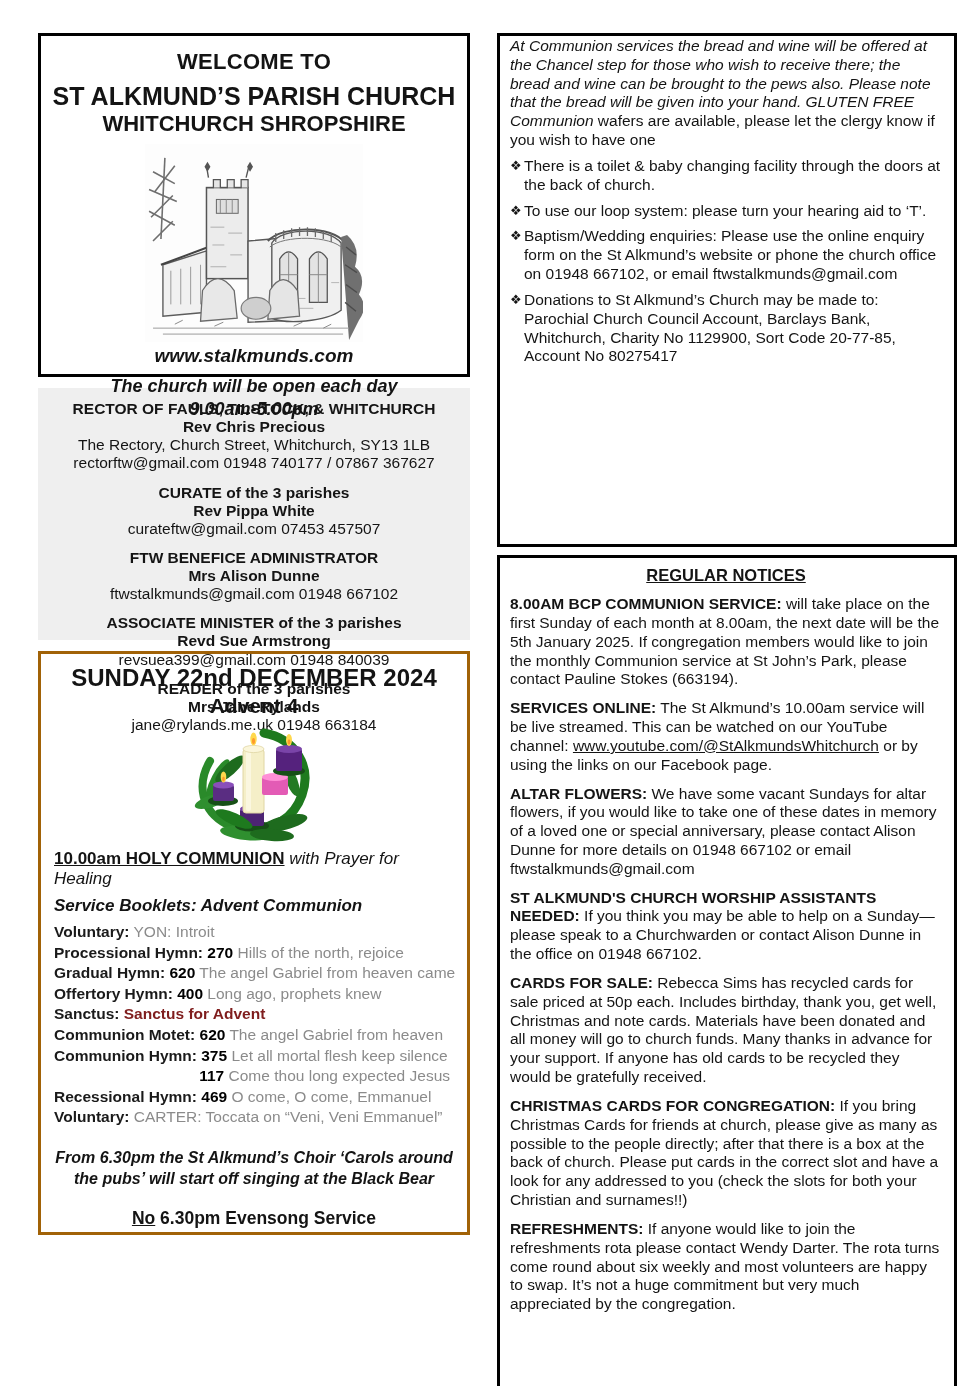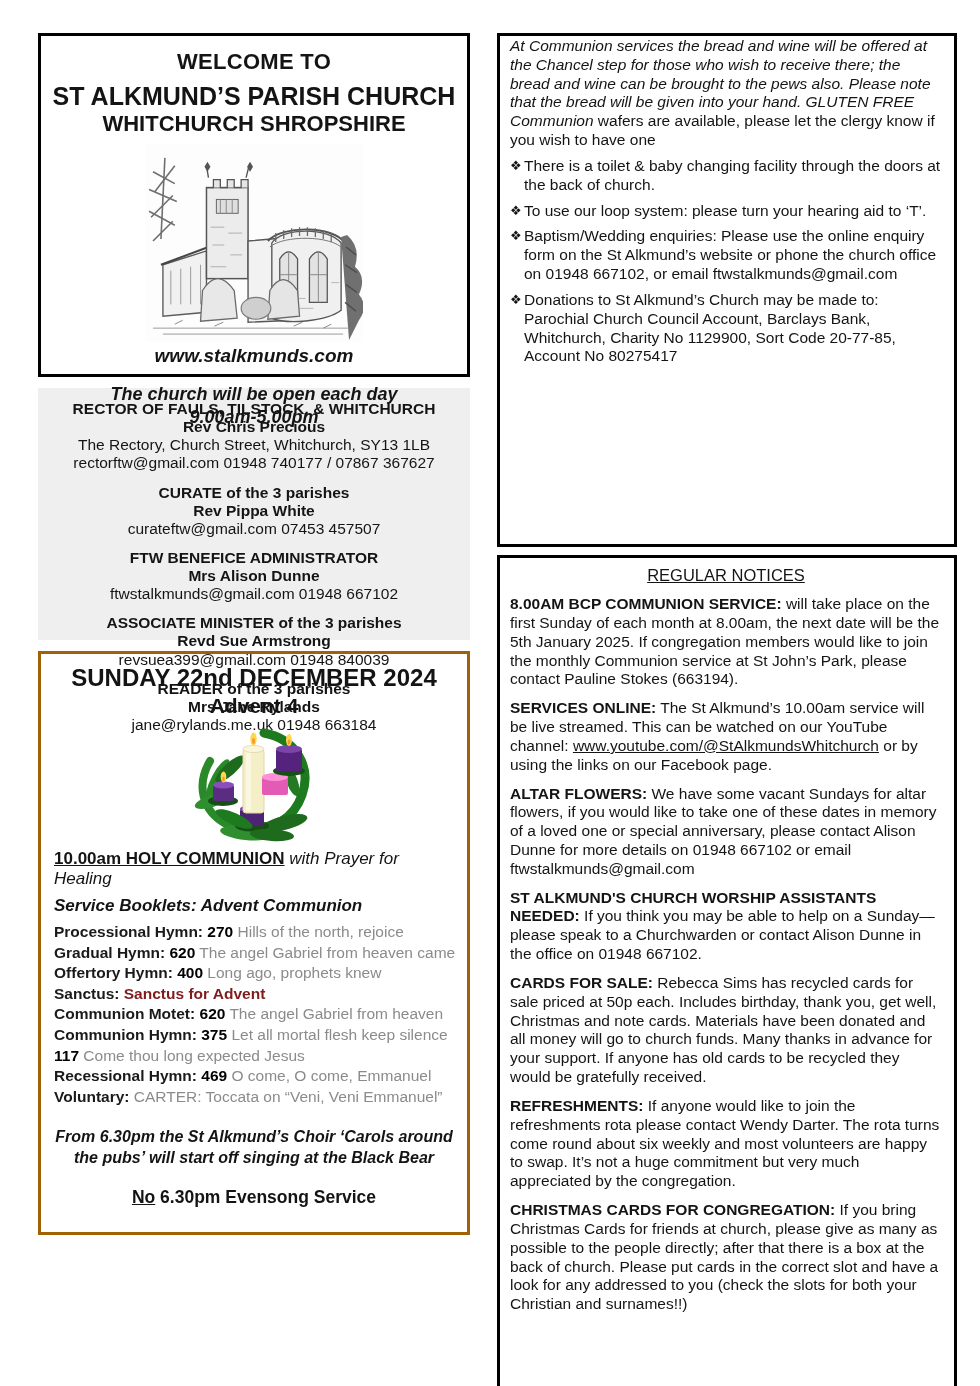--- a/index.html
+++ b/index.html
@@ -12,58 +12,58 @@
   .right-col { position:absolute; left:497px; top:33px; width:460px; }
 
   
   .welcome-box { border:3px solid #000; height:344px; text-align:center; padding:13px 8px 0; }
   .w-line1 { font-size:22px; font-weight:bold; letter-spacing:.3px; }
   .w-line2 { font-size:25px; font-weight:bold; margin-top:7px; }
   .w-line3 { font-size:22px; font-weight:bold; }
   .church-img { display:block; margin:7px auto 3px; width:218px; height:198px; }
   .website { font-size:19px; font-weight:bold; font-style:italic; margin-top:3px; }
   .open-line { font-size:18px; font-weight:bold; font-style:italic; line-height:1.25; }
-  .open-wrap { margin-top:16px; }
+  .open-wrap { margin-top:8px; }
 
   
   .contacts { background:#efefef; margin-top:11px; height:252px; padding:12px 6px 8px; text-align:center; font-size:15.5px; line-height:1.17; }
   .contact-entry { margin-bottom:11px; }
   .c-role, .c-name { font-weight:bold; }
 
   
   .sunday-box { border:3px solid #a16207; margin-top:11px; height:584px; padding:10px 13px 8px; }
   .s-title { text-align:center; font-size:24px; font-weight:bold; }
   .s-sub   { text-align:center; font-size:21px; font-weight:bold; margin-top:2px; }
   .wreath-img { display:block; margin:5px auto 2px; width:132px; height:122px; }
   .svc-line { font-size:17px; margin-top:4px; }
   .svc-time { font-weight:bold; text-decoration:underline; }
   .svc-note { font-style:italic; }
   .booklets { font-size:17px; font-weight:bold; font-style:italic; margin-top:7px; }
   .hymns { margin-top:6px; font-size:15.5px; line-height:1.33; }
   .hymn-line { white-space:nowrap; }
-  .hymn-line.right { text-align:left; padding-right:4px; }
+  .hymn-line.right { text-align:right; padding-right:4px; }
   .h-label { font-weight:bold; color:#1a1a1a; }
   .h-num { font-weight:bold; color:#000000; }
   .h-title { color:#8b8b8b; }
   .h-title.dark { color:#7f1d1d; font-weight:bold; }
   .choir-note { text-align:center; font-size:16px; font-weight:bold; font-style:italic; line-height:1.3; margin-top:20px; }
   .evensong { text-align:center; font-size:17.5px; font-weight:bold; margin-top:18px; }
   .evensong .no { text-decoration:underline; }
 
   
   .comm-box { border:3px solid #000; height:514px; padding:1px 12px 6px 10px; font-size:15.5px; line-height:1.215; }
   .intro { margin-bottom:6px; }
   .intro .it { font-style:italic; }
   .bullet { display:flex; margin-top:7px; }
   .b-glyph { flex:0 0 14px; font-size:13px; padding-top:1px; }
   .b-text { flex:1; }
 
   
   .notices-box { border:3px solid #000; margin-top:8px; height:898px; padding:7px 12px 6px 10px; font-size:15.5px; line-height:1.215; }
-  .n-title { text-align:center; font-size:16.5px; font-weight:normal; text-decoration:underline; margin-bottom:5px; }
+  .n-title { text-align:center; font-size:16.5px; font-weight:bold; text-decoration:underline; margin-bottom:5px; }
   .notice { margin-top:10px; }
   .notice:first-of-type { margin-top:0; }
   .n-head { font-weight:bold; }
   .n-link { text-decoration:underline; color:#141414; cursor:pointer; }
 </style>
 </head>
 <body>
 
 <div class="page">
 
@@ -203,20 +203,21 @@
         <ellipse cx="46" cy="96" rx="20" ry="6" transform="rotate(24 46 96)" fill="#1e7a1e"></ellipse>
         <ellipse cx="84" cy="112" rx="22" ry="6" transform="rotate(4 84 112)" fill="#1e6b1e"></ellipse>
       </svg>
 
       <div class="svc-line">
         <span class="svc-time">10.00am  HOLY COMMUNION</span><span class="svc-note"> with Prayer for Healing</span>
       </div>
       <div class="booklets">Service Booklets: Advent Communion</div>
 
       <div class="hymns">
+        <div class="hymn-line"><span class="h-label">Voluntary:</span><span class="h-title"> YON: Introit</span></div>
         <div class="hymn-line"><span class="h-label">Processional Hymn:</span><span class="h-num"> 270</span><span class="h-title"> Hills of the north, rejoice</span></div>
         <div class="hymn-line"><span class="h-label">Gradual Hymn:</span><span class="h-num"> 620</span><span class="h-title"> The angel Gabriel from heaven came</span></div>
         <div class="hymn-line"><span class="h-label">Offertory Hymn:</span><span class="h-num"> 400</span><span class="h-title"> Long ago, prophets knew</span></div>
         <div class="hymn-line"><span class="h-label">Sanctus:</span><span class="h-title dark"> Sanctus for Advent</span></div>
         <div class="hymn-line"><span class="h-label">Communion Motet:</span><span class="h-num"> 620</span><span class="h-title"> The angel Gabriel from heaven</span></div>
         <div class="hymn-line"><span class="h-label">Communion Hymn:</span><span class="h-num"> 375</span><span class="h-title"> Let all mortal flesh keep silence</span></div>
         <div class="hymn-line right"><span class="h-num">117</span><span class="h-title"> Come thou long expected Jesus</span></div>
         <div class="hymn-line"><span class="h-label">Recessional Hymn:</span><span class="h-num"> 469</span><span class="h-title"> O come, O come, Emmanuel</span></div>
         <div class="hymn-line"><span class="h-label">Voluntary:</span><span class="h-title"> CARTER: Toccata on “Veni, Veni Emmanuel”</span></div>
       </div>
@@ -269,22 +270,22 @@
 
       <div class="notice">
         <span class="n-head">ST ALKMUND'S CHURCH WORSHIP ASSISTANTS NEEDED:</span><span>  If you think you may be able to help on a Sunday—please speak to a Churchwarden or contact Alison Dunne in the office on 01948 667102.</span>
       </div>
 
       <div class="notice">
         <span class="n-head">CARDS FOR SALE:</span><span> Rebecca Sims has recycled cards for sale priced at 50p each. Includes birthday, thank you, get well, Christmas and note cards. Materials have been donated and all money will go to church funds. Many thanks in advance for your support. If anyone has old cards to be recycled they would be gratefully received.</span>
       </div>
 
       <div class="notice">
+        <span class="n-head">CHRISTMAS CARDS FOR CONGREGATION:</span><span> If you bring Christmas Cards for friends at church, please give as many as possible to the people directly; after that there is a box at the back of church. Please put cards in the correct slot and have a look for any addressed to you (check the slots for both your Christian and surnames!!)</span>
+      </div>
+
+      <div class="notice">
         <span class="n-head">REFRESHMENTS:</span><span> If anyone would like to join the refreshments rota please contact Wendy Darter. The rota turns come round about six weekly and most volunteers are happy to swap. It’s not a huge commitment but very much appreciated by the congregation.</span>
       </div>
-
-      <div class="notice">
-        <span class="n-head">CHRISTMAS CARDS FOR CONGREGATION:</span><span> If you bring Christmas Cards for friends at church, please give as many as possible to the people directly; after that there is a box at the back of church. Please put cards in the correct slot and have a look for any addressed to you (check the slots for both your Christian and surnames!!)</span>
-      </div>
     </div>
   </div>
 
 </div>
 
 </body></html>

